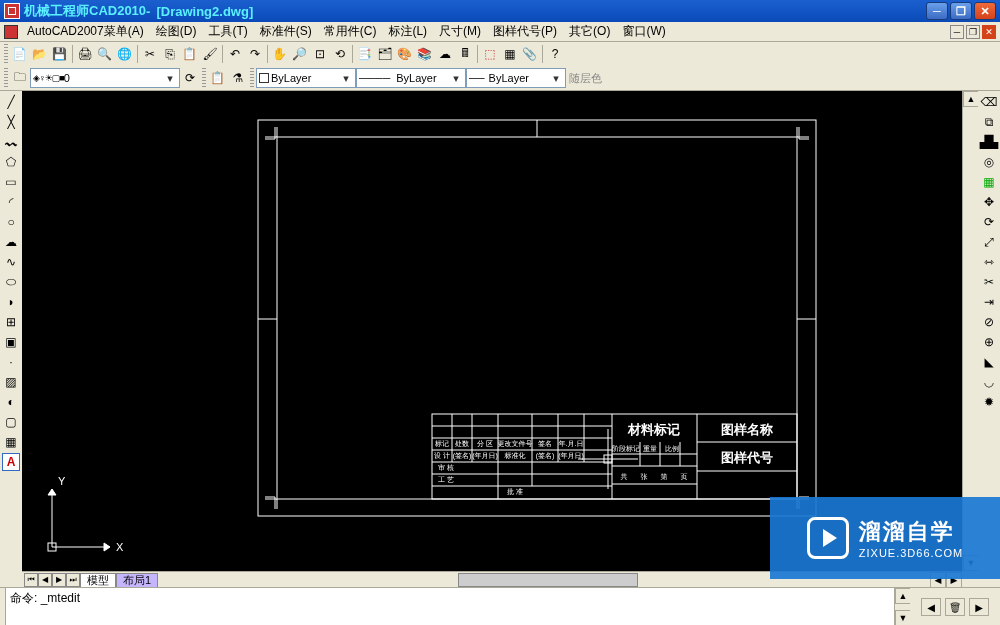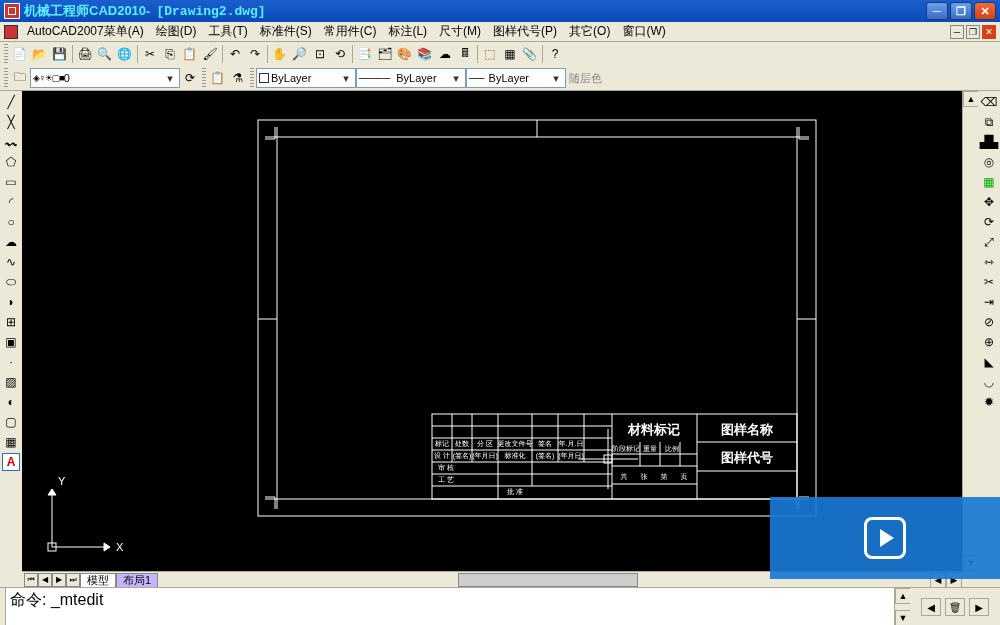--- a/index.html
+++ b/index.html
@@ -3,21 +3,21 @@
 <meta charset="utf-8">
 <style>
 * { margin:0; padding:0; box-sizing:border-box; font-family:"SimSun","Microsoft YaHei",sans-serif; }
 html,body { width:1000px; height:625px; overflow:hidden; background:#3b6ea5; }
 
 
 .titlebar { height:22px; background:linear-gradient(#1b5fce,#0a4ab8); display:flex; align-items:center; padding:10px 4px; color:#fff; font-size:13px; font-weight:bold; }
 .titlebar .app-icon { width:16px; height:16px; background:#c33; margin-right:4px; border:1px solid #fff; position:relative; }
 .titlebar .app-icon::after{content:"";position:absolute;inset:3px;border:1px solid #fff;}
 .titlebar .title-main { color:#5bf0ff; }
-.titlebar .title-sub { color:#5bf0ff; margin-left:6px; font-family:Liberation Mono, monospace; }
+.titlebar .title-sub { color:#5bf0ff; margin-left:6px; font-family:Liberation Sans, sans-serif; }
 .titlebar .spacer { flex:1; }
 .titlebar .win-btns { display:flex; gap:2px; }
 .titlebar .win-btn { width:22px; height:18px; background:linear-gradient(#6aa0ea,#3b6bc4); border:1px solid #1a3b7a; border-radius:3px; display:flex; align-items:center; justify-content:center; color:#fff; font-size:11px; }
 .titlebar .win-btn.close { background:linear-gradient(#f06a3a,#d4421a); }
 
 
 .menubar { height:20px; background:#ece9d8; display:flex; align-items:center; font-size:12px; padding:0 4px; border-bottom:1px solid #aca899; }
 .menubar .app-icon { width:14px; height:14px; background:#c33; margin-right:3px; border:1px solid #333; }
 .menubar .mi { padding:0 6px; white-space:nowrap; }
 .menubar .doc-ctrls { margin-left:auto; display:flex; gap:2px; }
@@ -63,21 +63,21 @@
 .sb-thumb{background:#cdcdcd;border:1px solid #888;}
 .scroll-v .sb-arrow{height:16px;}
 .scroll-h .sb-track{flex:1;display:flex;align-items:center;}
 .scroll-h .sb-thumb{height:14px;width:180px;margin-left:300px;}
 .status-icons{position:absolute;right:18px;bottom:18px;display:flex;gap:4px;}
 .status-icons .si{width:18px;height:18px;display:flex;align-items:center;justify-content:center;font-size:13px;}
 
 
 .command { height:40px; background:#fff; border-top:1px solid #aca899; border-bottom:1px solid #aca899; display:flex; }
 .cmd-grip { width:6px; background:#ece9d8; border-right:1px solid #aca899; }
-.cmd-lines { flex:1; padding:2px 4px; font-family:"Courier New",monospace; font-size:16px; overflow:hidden; }
+.cmd-lines { flex:1; padding:2px 4px; font-family:"Courier New",monospace; font-size:12px; overflow:hidden; }
 .cmd-scroll { width:16px; background:#ece9d8; border-left:1px solid #aca899; display:flex;flex-direction:column;justify-content:space-between;}
 .cmd-right { width:90px; background:#ece9d8; display:flex; align-items:center; justify-content:center; gap:4px; }
 .cmd-right .b{width:20px;height:18px;border:1px solid #aca899;display:flex;align-items:center;justify-content:center;font-size:10px;}
 
 
 .watermark { position:absolute; right:0; bottom:46px; width:230px; height:82px; background:rgba(26,119,210,.92); display:flex; align-items:center; justify-content:center; gap:10px; color:#fff;}
 .watermark .play{width:42px;height:42px;border:3px solid #fff;border-radius:8px;display:flex;align-items:center;justify-content:center;}
 .watermark .play::after{content:"";border-left:14px solid #fff;border-top:9px solid transparent;border-bottom:9px solid transparent;margin-left:4px;}
 .watermark .txt{display:flex;flex-direction:column;align-items:flex-start;}
 .watermark .big{font-size:22px;font-weight:bold;letter-spacing:2px;}
@@ -363,13 +363,17 @@
     </div>
   <div class="cmd-right">
     <div class="b">◀</div>
     <div class="b">🗑</div>
     <div class="b">▶</div>
   </div>
 </div>
 
 <div class="watermark">
   <div class="play"></div>
+  <div class="txt">
+    <div class="big">溜溜自学</div>
+    <div class="small">ZIXUE.3D66.COM</div>
+  </div>
 </div>
 
 </body></html>

